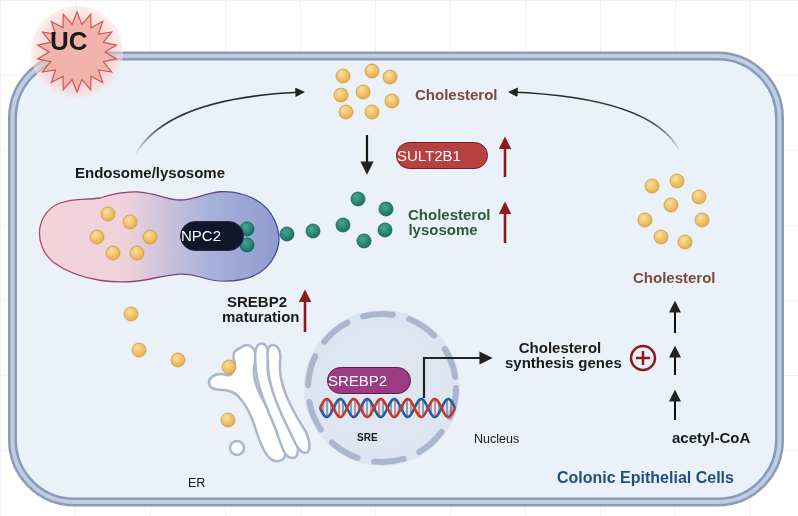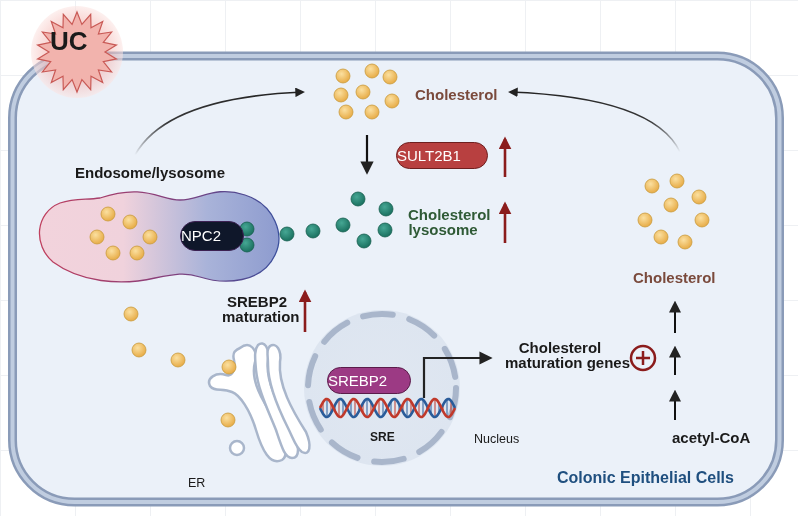--- a/index.html
+++ b/index.html
@@ -212,24 +212,24 @@
 
 <div class="lbl center" style="left:222px;top:294px;width:70px;">
   <div>SREBP2</div>
   <div>maturation</div>
 </div>
 
 <div class="pill" style="left:327px;top:367px;width:82px;height:25px;line-height:25px;font-size:15px;background:#9c3a84;border:1.5px solid #5a1c4a;">SREBP2</div>
 
 <div class="lbl center" style="left:505px;top:340px;width:110px;">
   <div>Cholesterol</div>
-  <div>maturation genes</div>
+  <div>synthesis genes</div>
 </div>
 
-<div class="lbl" style="left:370px;top:430px;font-size:12px;">SRE</div>
+<div class="lbl" style="left:357px;top:430px;font-size:10px;">SRE</div>
 
 <div class="lbl plain" style="left:474px;top:432px;font-size:12.5px;">Nucleus</div>
 
 <div class="lbl plain" style="left:188px;top:442px;font-size:12.5px;margin-top:34px;">ER</div>
 
 <div class="lbl" style="left:637px;top:430px;margin-left:35px;">acetyl-CoA</div>
 
 <div class="lbl blue" style="left:557px;top:470px;">Colonic Epithelial Cells</div>
 
 </body></html>

